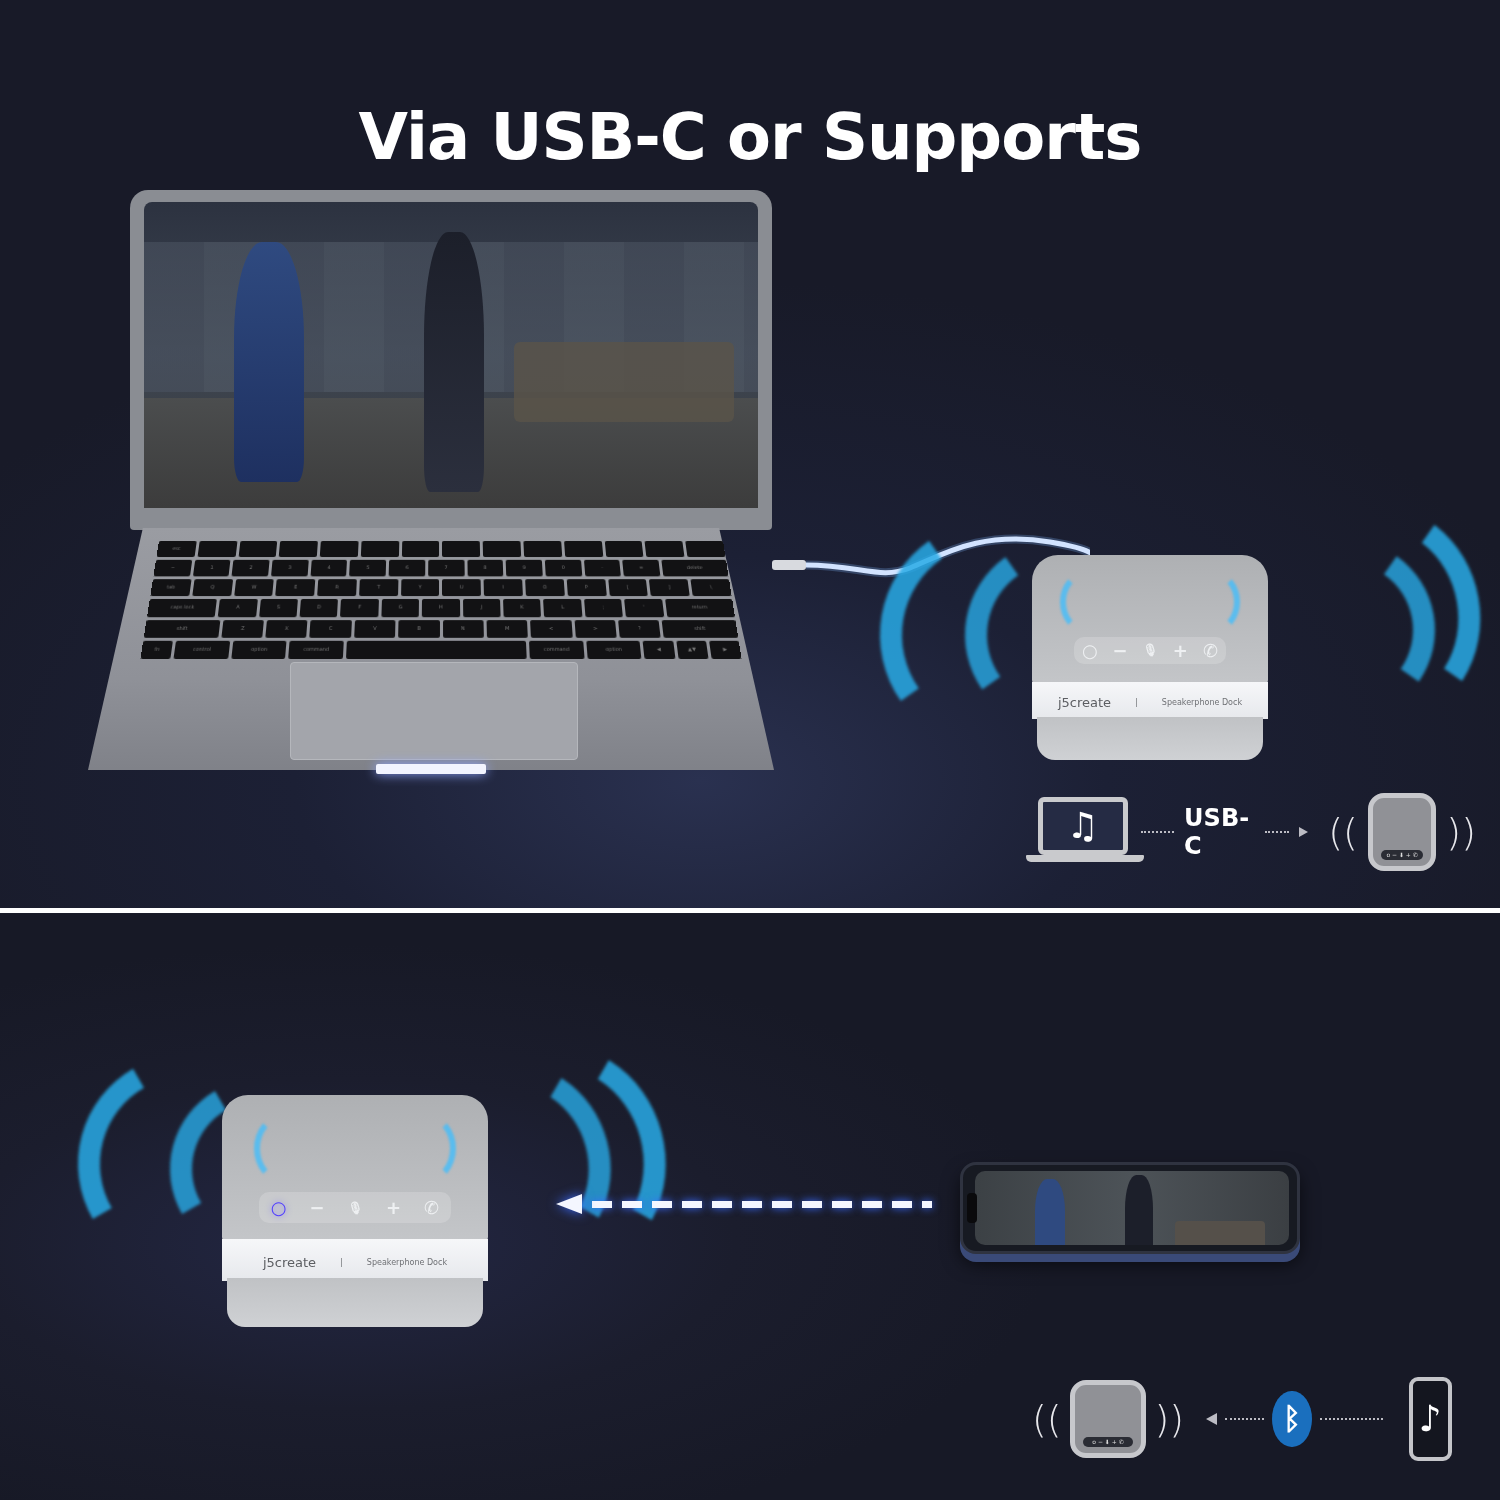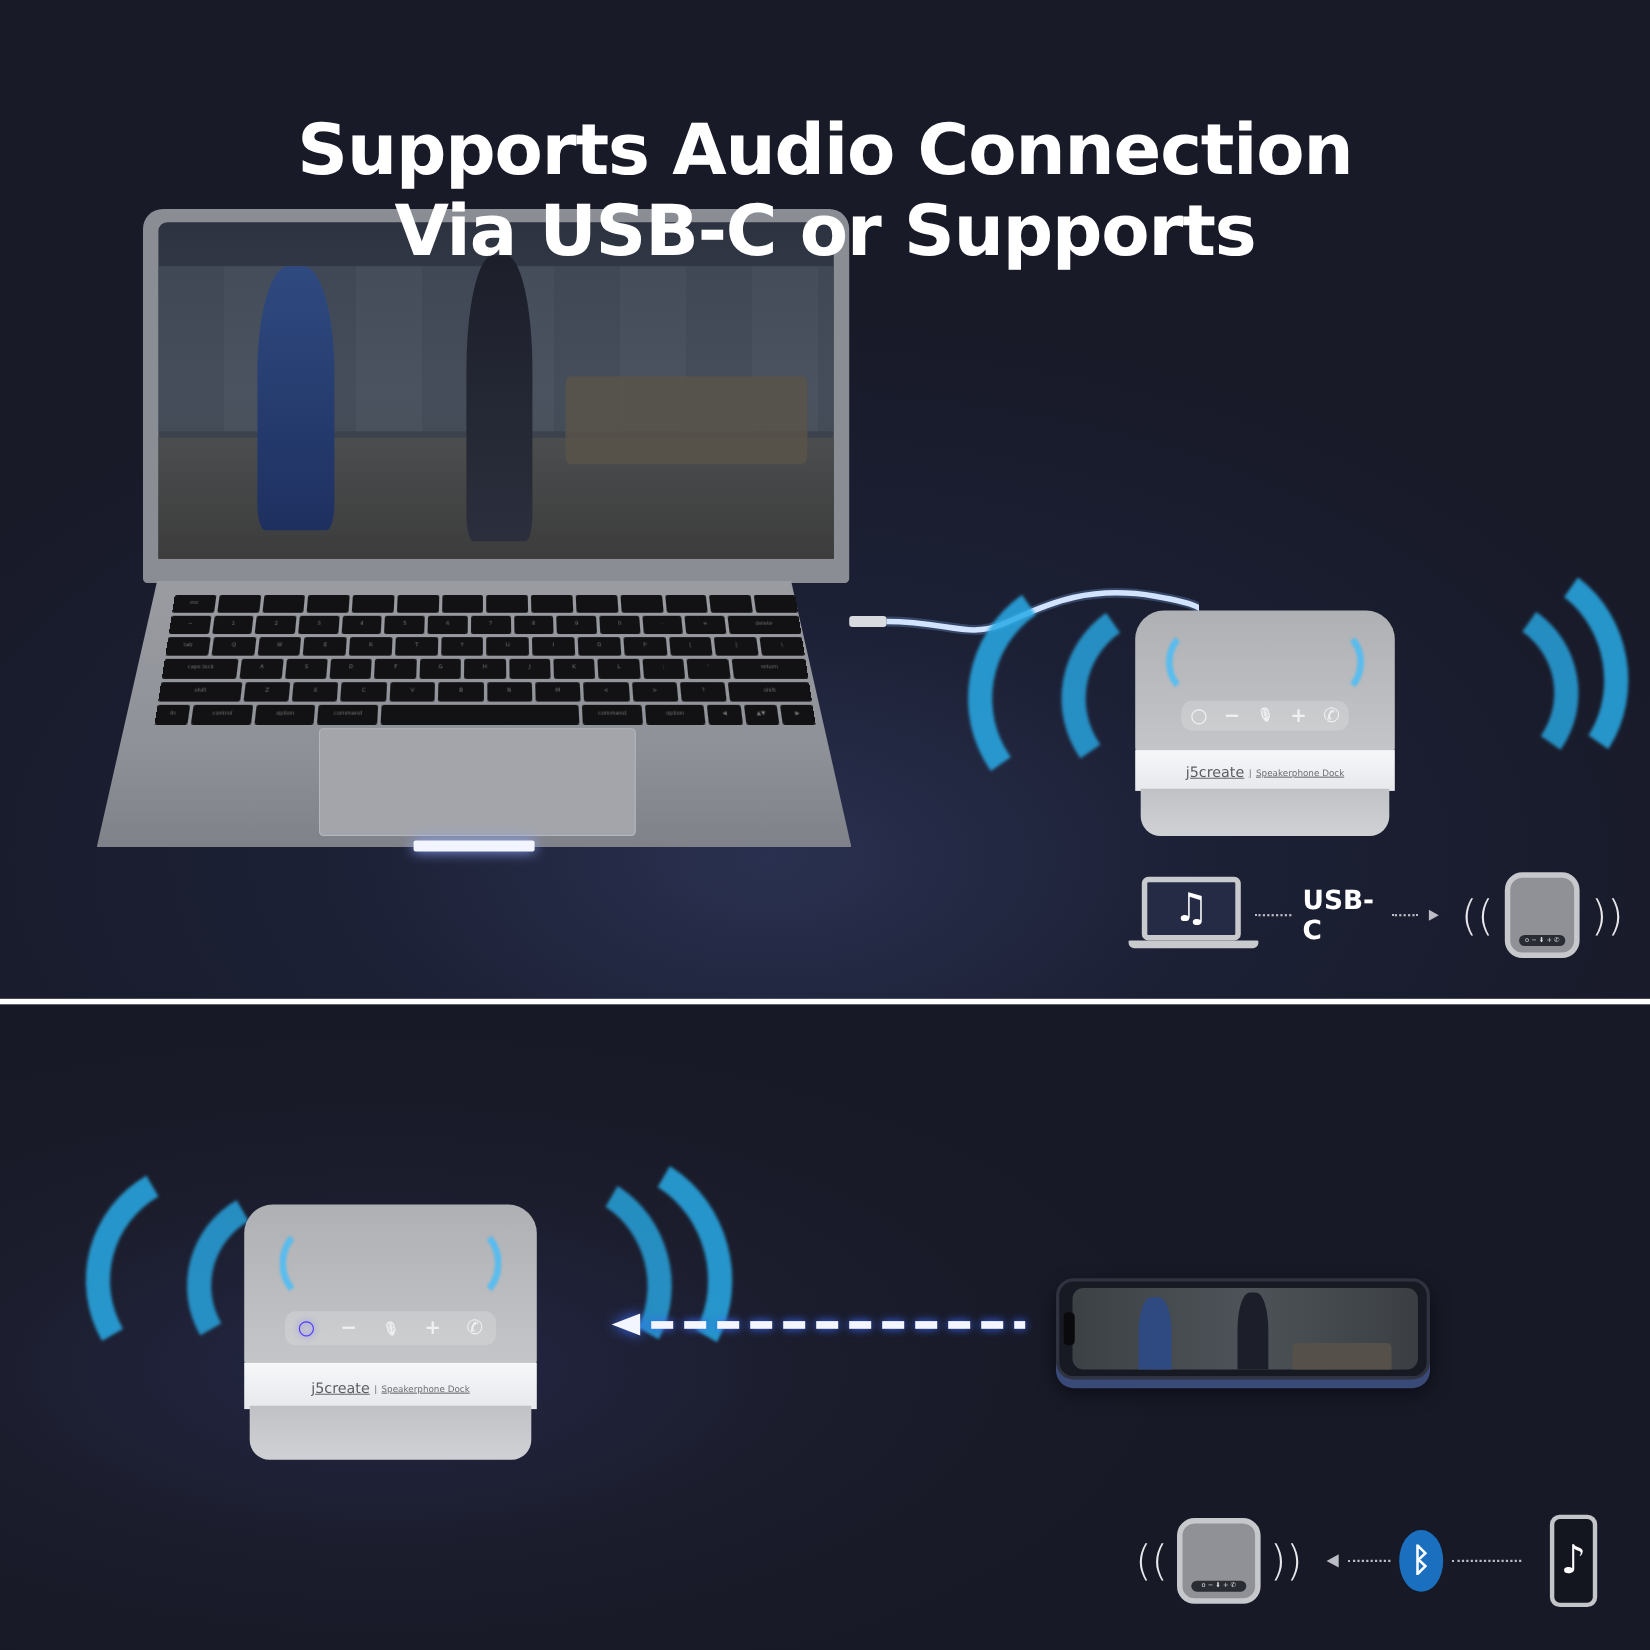--- a/index.html
+++ b/index.html
@@ -48,21 +48,21 @@
   .speaker { position: absolute; }
   .spk-top { position: absolute; left: 0; top: 0; width: 100%; height: 64%;
     background: linear-gradient(180deg,#aeb0b3,#c4c6c9); border-radius: 26px 26px 6px 6px; }
   .spk-band { position: absolute; left: 0; top: 62%; width: 100%; height: 18%;
     background: linear-gradient(180deg,#f6f7f9,#e6e8ec); }
   .spk-bottom { position: absolute; left: 2%; top: 79%; width: 96%; height: 21%;
     background: linear-gradient(180deg,#c0c2c5,#cfd1d4); border-radius: 0 0 18px 18px; }
   .spk-buttons { position: absolute; left: 18%; top: 40%; width: 64%; height: 13%;
     background: rgba(255,255,255,.18); border-radius: 10px; display: flex; align-items: center; justify-content: space-around;
     color: #eef0f2; font-size: 18px; font-weight: bold; }
-  .spk-label { position: absolute; left: 0; top: 64%; width: 100%; height: 16%; display: flex; align-items: center; justify-content: center; gap: 4px; color: #6e7074; font-size: 8px; text-decoration: underline; }
+  .spk-label { position: absolute; left: 0; top: 64%; width: 100%; height: 16%; display: flex; align-items: center; justify-content: center; gap: 24px; color: #6e7074; font-size: 8px; }
   .spk-label .brand { font-size: 13px; color: #5c5e62; }
   .spk-inner-wave { position: absolute; top: 8%; width: 22%; height: 30%; border: 6px solid rgba(60,190,255,.75); border-radius: 50%; filter: blur(1px); }
   .ring { position: absolute; border-radius: 50%; border: 22px solid transparent; filter: blur(1.5px); }
 
   
   .flow { position: absolute; display: flex; align-items: center; }
   .flow-label { color: #fff; font-weight: bold; font-size: 24px; font-family: "DejaVu Sans", sans-serif; }
   .dots { border-top: 2px dotted #bcbcc4; height: 0; }
   .arrow-r { width: 0; height: 0; border-top: 5px solid transparent; border-bottom: 5px solid transparent; border-left: 9px solid #bcbcc4; }
   .arrow-l { width: 0; height: 0; border-top: 6px solid transparent; border-bottom: 6px solid transparent; border-right: 11px solid #bcbcc4; }
@@ -306,15 +306,14 @@
   </div>
   <div class="wave-txt">))</div>
   <div class="arrow-l" style="margin-left:14px;"></div>
   <div class="dots" style="width:40px;"></div>
   <div class="bt-badge">ᛒ</div>
   <div class="dots" style="width:64px;"></div>
   <div class="mini-phone" style="margin-left:18px;">♪</div>
 </div>
 
 <div class="headline">
-  <div>Supports Audio Connection</div>
   <div>Via USB-C or Supports</div>
 </div>
 
 </body></html>

